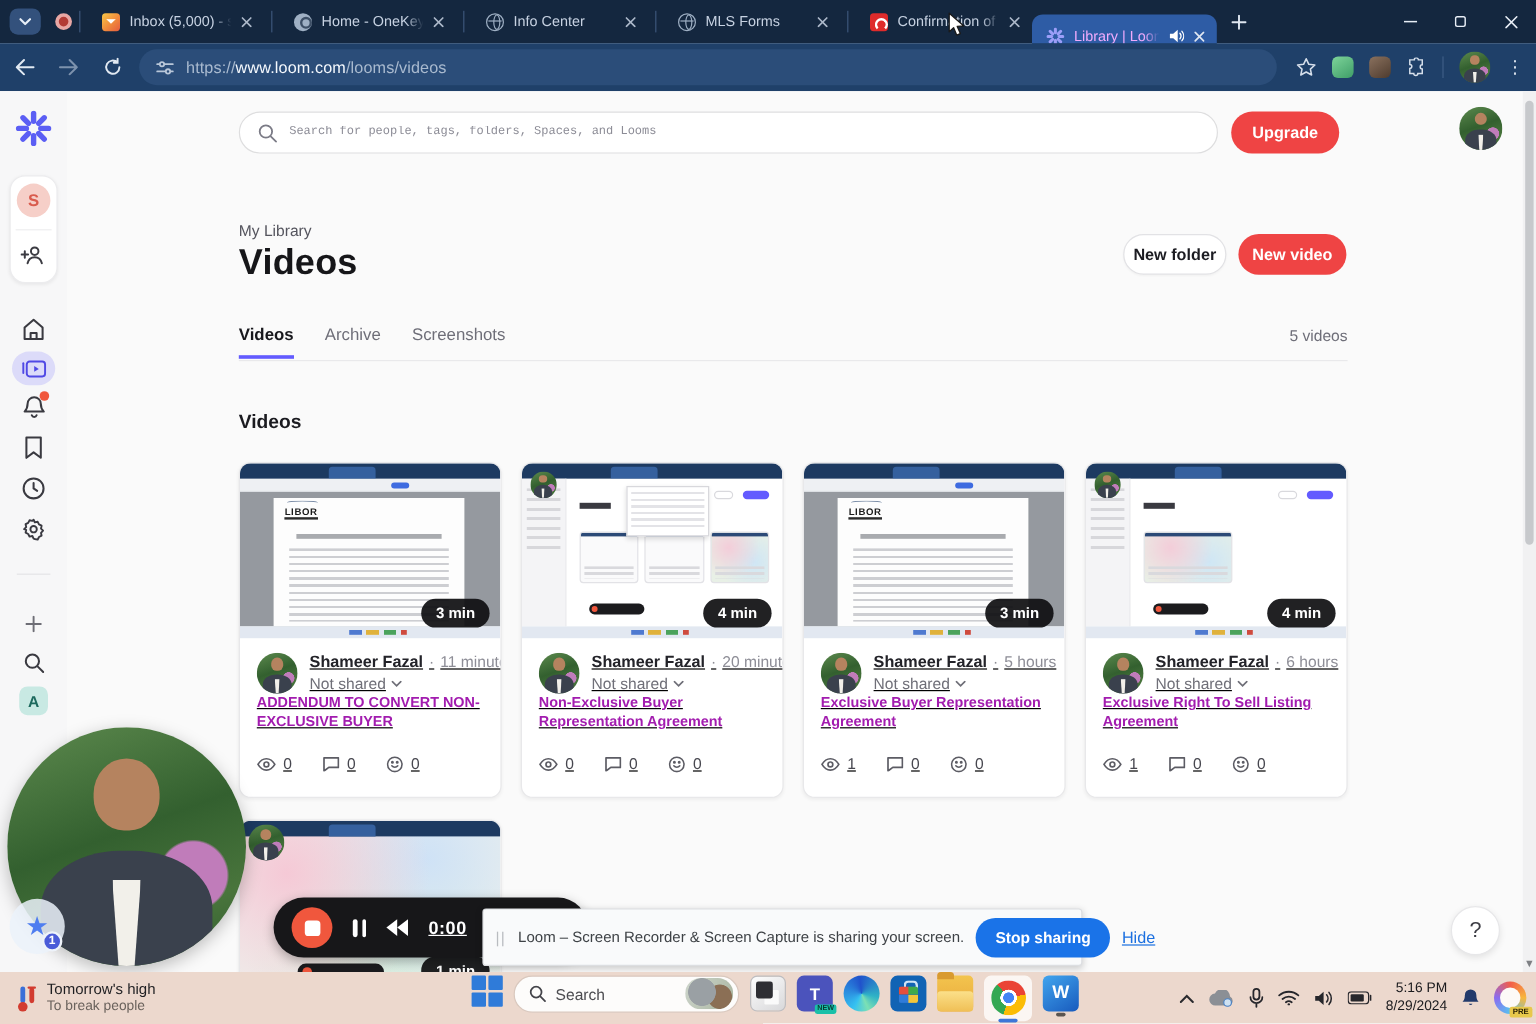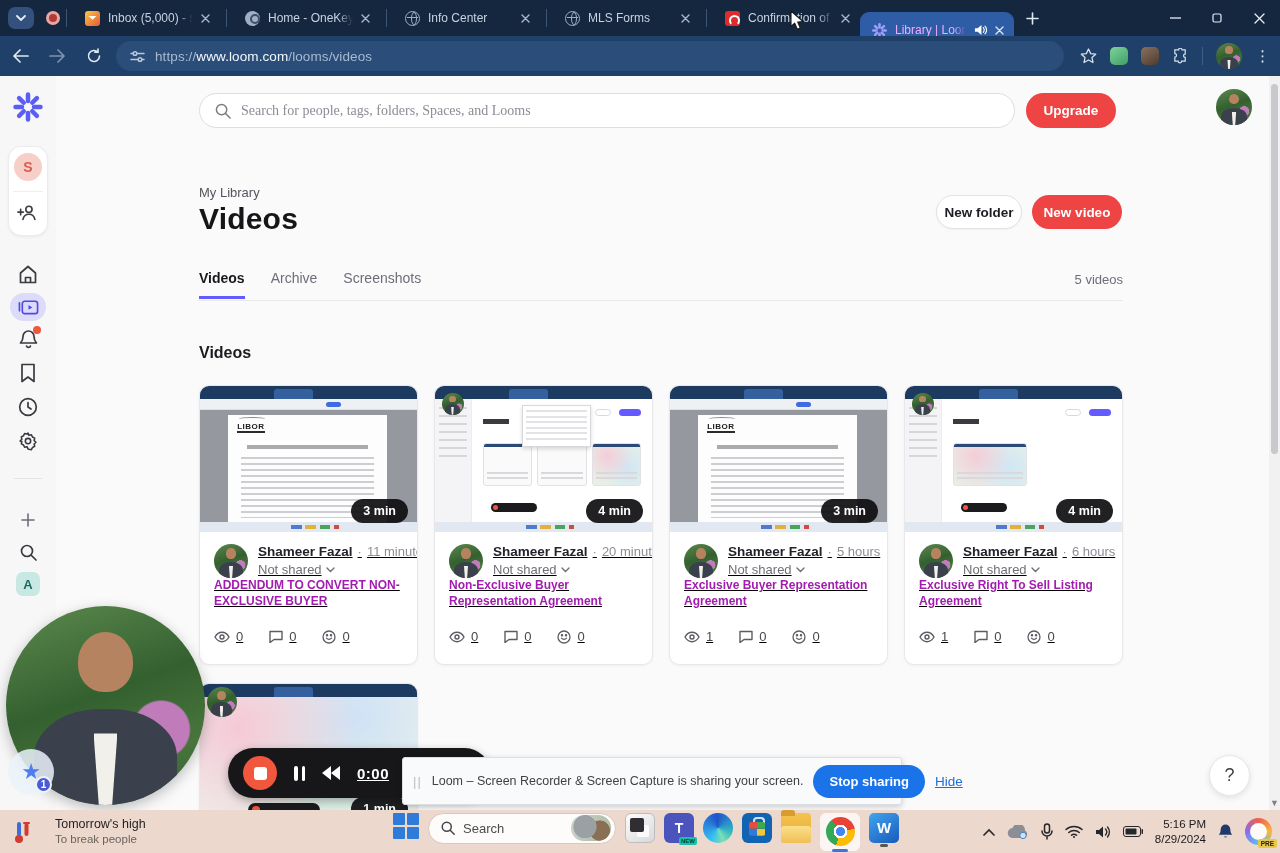--- a/index.html
+++ b/index.html
@@ -56,21 +56,21 @@
   .ws-invite { position:absolute; left:8px; top:56px; color:#3c3c43; }
   .side-ic { position:absolute; left:10px; width:36px; height:28px; display:flex; align-items:center; justify-content:center; color:#3a3a41; border-radius:14px; }
   .side-ic.active { background:#dcdbf9; color:#5049e5; }
   .side-ic .nbell { position:relative; display:flex; }
   .bell-dot { position:absolute; right:-3px; top:-3px; width:8px; height:8px; border-radius:50%; background:#f0573d; }
   .side-divider { position:absolute; left:14px; top:402px; width:28px; height:1px; background:#e4e4e7; }
   .a-badge { position:absolute; left:16px; top:496px; width:24px; height:24px; border-radius:7px; background:#c8e9e3; color:#1d6a5e; font-size:13px; font-weight:bold; display:flex; align-items:center; justify-content:center; }
 
   
   .searchbar { position:absolute; left:199px; top:17px; width:816px; height:35px; border:1px solid #dededf; border-radius:18px; background:#fff; display:flex; align-items:center; gap:10px; padding:0 15px; }
-  .searchbar input { border:none; outline:none; flex:1; font-size:14px; color:#3a3a40; background:transparent; font-family:Liberation Serif, serif; }
+  .searchbar input { border:none; outline:none; flex:1; font-size:10px; color:#3a3a40; background:transparent; font-family:Liberation Mono, monospace; }
   .searchbar input::placeholder { color:#8c8c96; }
   .btn-purple { background:#ef4444; color:#fff; border:none; border-radius:18px; font-weight:bold; font-size:13.5px; font-family:inherit; cursor:pointer; }
   .upgrade { position:absolute; left:1026px; top:17px; width:90px; height:35px; }
   .header-avatar { position:absolute; left:1216px; top:13px; width:36px; height:36px; }
 
   .breadcrumb { position:absolute; left:199px; top:109px; font-size:13px; color:#55555e; }
   .page-title { position:absolute; left:199px; top:126px; font-size:30px; font-weight:bold; color:#161619; letter-spacing:.2px; }
   .btn-outline { position:absolute; background:#fff; border:1px solid #e2e2e5; border-radius:18px; font-size:13.5px; font-weight:bold; color:#1c1c22; font-family:inherit; box-shadow:0 1px 2px rgba(0,0,0,.04); }
   .new-folder { left:936px; top:119px; width:86px; height:34px; }
   .new-video { position:absolute; left:1032px; top:119px; width:90px; height:34px; }
@@ -160,21 +160,21 @@
   .sharebar { position:absolute; left:402px; top:757px; width:500px; height:48px; background:#f9fafb; border:1px solid #dcdee1; border-radius:3px; z-index:40; display:flex; align-items:center; padding:0 12px 0 10px; gap:10px; box-shadow:0 2px 6px rgba(0,0,0,.18); }
   .grip { color:#b9bcc0; font-size:13px; letter-spacing:1px; flex:none; }
   .share-msg { font-size:12.5px; color:#3e4246; white-space:nowrap; }
   .stop-sharing { background:#1a73e8; color:#fff; border:none; border-radius:17px; height:33px; padding:0 16px; font-size:13px; font-weight:bold; font-family:inherit; flex:none; }
   .hide-link { color:#1a6fe0; font-size:13.5px; text-decoration:underline; flex:none; }
 
   .help-fab { position:absolute; left:1209px; top:679px; width:41px; height:41px; border-radius:50%; background:#fff; border:1px solid #e7e7e9; box-shadow:0 2px 6px rgba(0,0,0,.10); display:flex; align-items:center; justify-content:center; font-size:18px; color:#3d3d44; }
 
   
   .taskbar { position:absolute; left:0; top:810px; width:1280px; height:43px; background:#ecd8cd; z-index:50; display:flex; align-items:center; }
-  .weather { display:flex; align-items:center; gap:25px; margin-left:14px; width:200px; }
+  .weather { display:flex; align-items:center; gap:9px; margin-left:14px; width:200px; }
   .wx-lines { line-height:1.25; }
   .wx-hi { font-size:12.5px; color:#1f1f22; }
   .wx-sub { font-size:11.5px; color:#6b635d; }
   .tb-center { display:flex; align-items:flex-start; gap:9px; position:absolute; left:393px; }
   .win-start { width:26px; height:26px; display:grid; grid-template-columns:12px 12px; grid-template-rows:12px 12px; gap:2px; }
   .win-start i { background:#2f7bd9; border-radius:1px; }
   .tb-search { width:188px; height:31px; border-radius:16px; background:#fdfcfb; border:1px solid #d9c8be; display:flex; align-items:center; gap:8px; padding:0 4px 0 12px; color:#4c4c50; font-size:13px; }
   .koala { margin-left:auto; width:40px; height:26px; border-radius:13px; background:radial-gradient(circle at 35% 45%,#9aa0a4 0 38%,transparent 40%),radial-gradient(circle at 72% 60%,#8b6f55 0 30%,transparent 32%),linear-gradient(120deg,#cfd6cd,#a8b59f); }
   .task-ic { width:30px; height:30px; border-radius:6px; position:relative; flex:none; }
   .tv-ic { background:linear-gradient(145deg,#fdfdfd,#d8d8da); border:1px solid #bdbdc0; }

